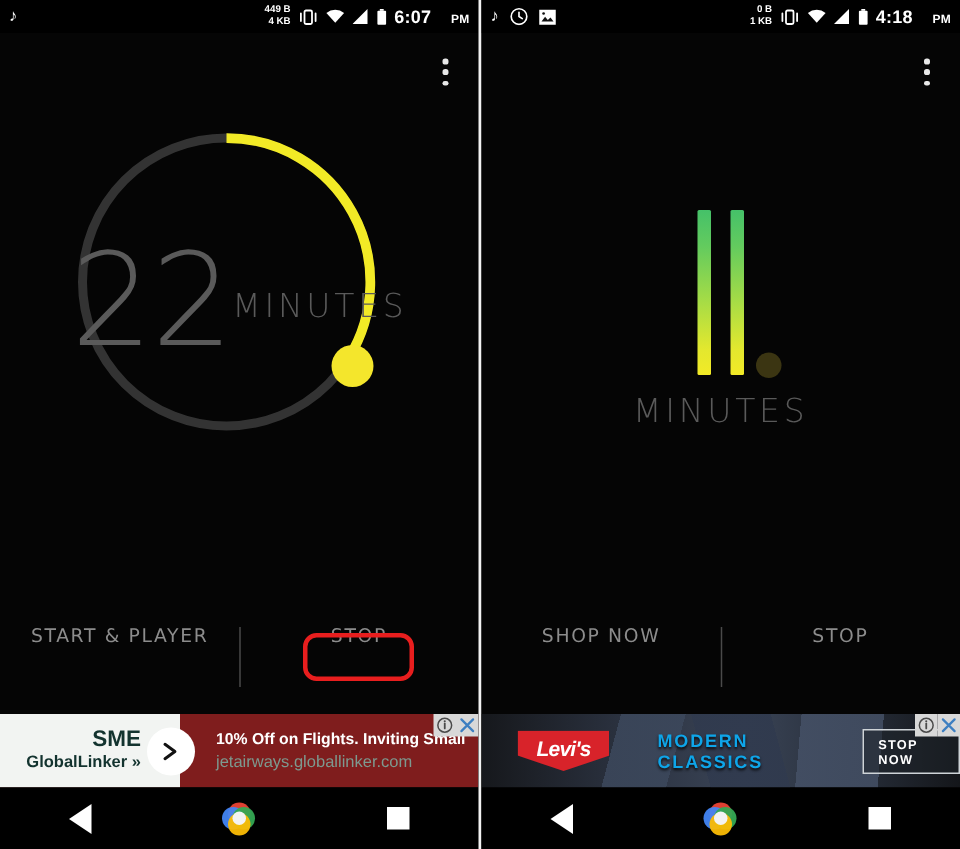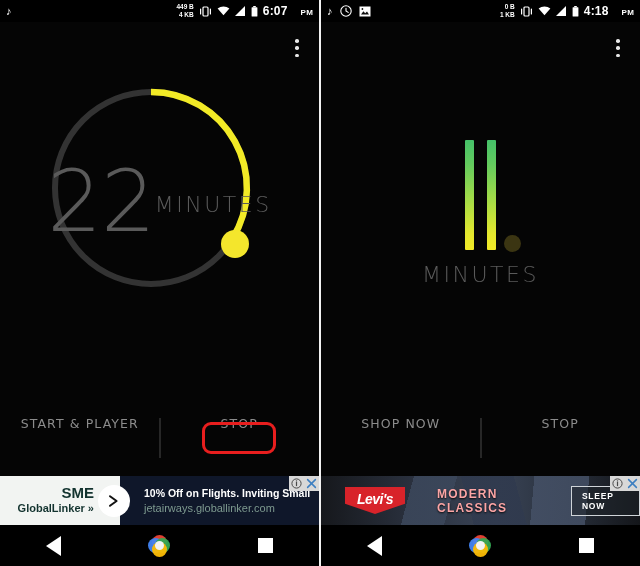--- a/index.html
+++ b/index.html
@@ -63,21 +63,21 @@
       width:74px;height:32px;border:3px solid #e81e1e;border-radius:9px;box-sizing:border-box;}
 
   
   .ad{position:absolute;left:0;bottom:41px;width:100%;height:49px;overflow:hidden;}
   .ad-badges{position:absolute;top:0;right:0;display:flex;z-index:6;}
   .ad-badges div{width:15px;height:15px;background:#d8d8d8;display:flex;
                  align-items:center;justify-content:center;}
   .ad-badges svg{display:block;}
 
   
-  .ad-gl{position:absolute;inset:0;background:#0f172a;display:flex;align-items:stretch;}
+  .ad-gl{position:absolute;inset:0;background:#7f1d1d;display:flex;align-items:stretch;}
   .gl-brand{width:120px;background:#f2f4f2;display:flex;flex-direction:column;
             align-items:flex-end;justify-content:center;padding-right:26px;box-sizing:border-box;}
   .gl-brand b{font-size:15px;color:#13332f;line-height:15px;font-weight:bold;}
   .gl-brand em{font-size:11px;color:#13332f;line-height:16px;font-style:normal;font-weight:bold;}
   .gl-arrow{position:absolute;left:98px;top:50%;transform:translateY(-50%);
             width:32px;height:32px;border-radius:50%;background:#fff;
             display:flex;align-items:center;justify-content:center;z-index:3;}
   .gl-copy{flex:1;display:flex;flex-direction:column;justify-content:center;
            padding-left:24px;box-sizing:border-box;}
   .gl-copy p{margin:0;font-size:10.5px;line-height:12.5px;color:#fff;font-weight:bold;}
@@ -89,21 +89,21 @@
          background:
            linear-gradient(105deg,transparent 0 28%,rgba(60,72,92,.85) 28% 41%,transparent 41%),
            linear-gradient(75deg,transparent 0 46%,rgba(48,58,78,.9) 46% 62%,transparent 62%),
            linear-gradient(95deg,transparent 0 66%,rgba(70,82,104,.8) 66% 83%,transparent 83%),
            linear-gradient(90deg,#16181c 0%,#2b3240 30%,#3a4456 55%,#272e3a 78%,#14161a 100%);}
   .levis-logo{position:relative;z-index:3;margin-left:24px;width:74px;height:27px;
               background:#d8232a;display:flex;align-items:center;justify-content:center;
               clip-path:polygon(0 0,100% 0,100% 62%,50% 100%,0 62%);}
   .levis-logo span{font-size:14px;color:#fff;font-weight:bold;font-style:italic;
                    letter-spacing:-.5px;margin-bottom:4px;}
-  .levis-tag{position:relative;z-index:3;margin-left:32px;font-size:12px;color:#fca5a5;
+  .levis-tag{position:relative;z-index:3;margin-left:32px;font-size:12px;color:#0ea5e9;
              letter-spacing:1.2px;font-weight:bold;text-shadow:0 1px 2px rgba(0,0,0,.9);}
   .shop-now{position:relative;z-index:3;margin-left:24px;padding:4px 10px;
             border:1px solid #cfd4d8;background:rgba(30,34,40,.55);
             font-size:8.5px;color:#fff;letter-spacing:.8px;font-weight:bold;}
 
   
   .navbar{position:absolute;left:0;bottom:0;width:100%;height:41px;background:#000;
           display:flex;align-items:center;}
   .nav-btn{flex:1;display:flex;align-items:center;justify-content:center;}
   .tri{width:0;height:0;border-top:10px solid transparent;border-bottom:10px solid transparent;
@@ -317,21 +317,21 @@
       </div>
     </div>
 
     <div class="ad">
       <div class="ad-levis">
         <div class="denim"></div>
         <div class="levis-logo">
           <span>Levi's</span>
         </div>
         <div class="levis-tag">MODERN CLASSICS</div>
-        <div class="shop-now">SLEEP NOW</div>
+        <div class="shop-now">STOP NOW</div>
       </div>
       <div class="ad-badges">
         <div>
           <svg width="11" height="11" viewBox="0 0 11 11">
               <circle cx="5.5" cy="5.5" r="4.6" fill="none" stroke="#4a4a4a" stroke-width="1"></circle>
               <path d="M5.5 4.4v3.2" stroke="#4a4a4a" stroke-width="1.2" stroke-linecap="round"></path>
               <circle cx="5.5" cy="2.9" r=".7" fill="#4a4a4a"></circle>
             </svg>
         </div>
         <div>

